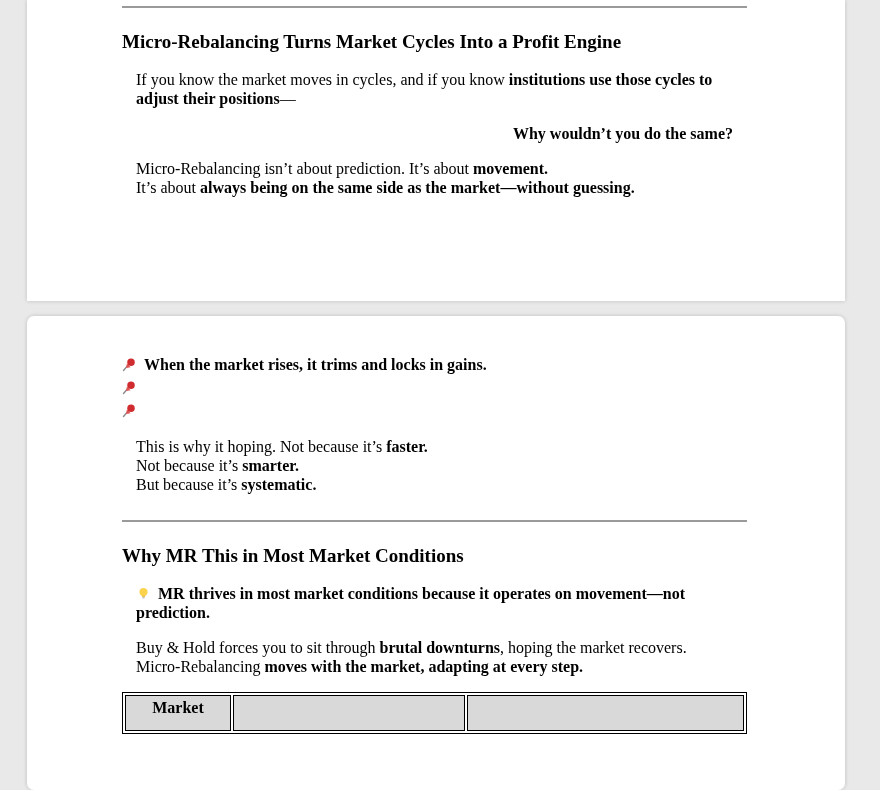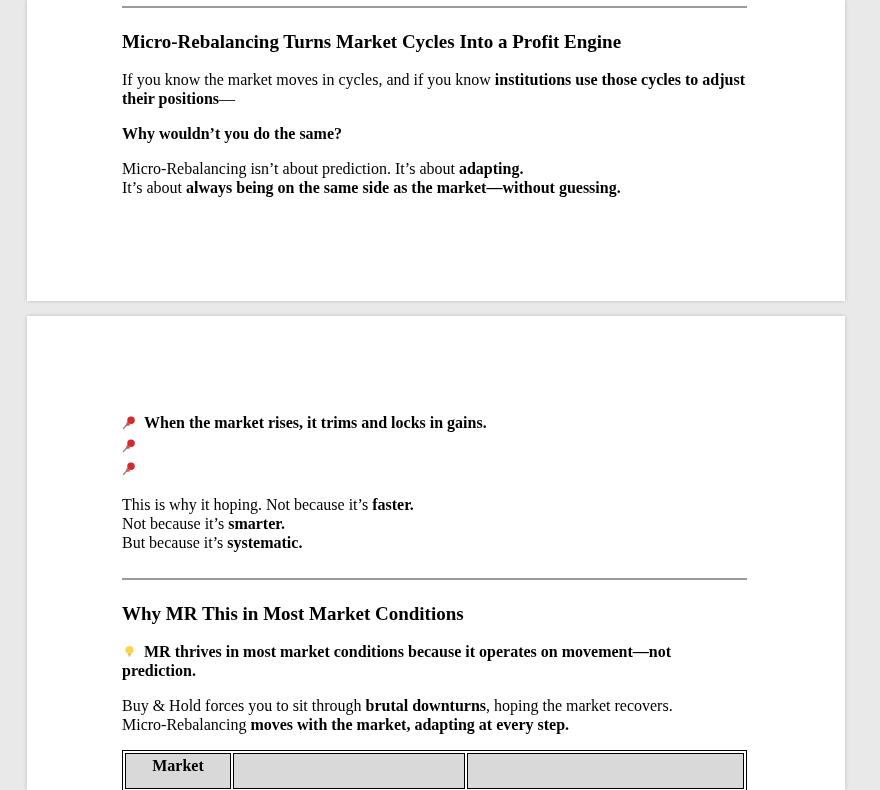--- a/index.html
+++ b/index.html
@@ -29,47 +29,48 @@
     overflow: hidden;
   }
   .page-1 {
     top: 0;
     height: 301px;
     padding: 0 98px 0 95px;
   }
   .page-2 {
     top: 316px;
     height: 474px;
-    padding: 97px 98px 0 95px;
+    padding: 39px 98px 0 95px;
+    border-radius: 7px;
   }
   hr.rule {
     border: none;
     border-top: 2px solid #9a9a9a;
     margin: 6px 0 0 0;
   }
   hr.rule-mid {
     margin: 26px 0 0 0;
   }
   h3.doc-heading {
     font-size: 19px;
     line-height: 1.2;
     font-weight: bold;
     margin: 23px 0 16px 0;
   }
   p.doc-para {
     font-size: 16px;
     line-height: 19px;
-    margin: 16px 0;
+    margin: 16px 14px;
   }
   p.bullet {
     font-size: 16px;
     line-height: 20px;
     margin: 0 0 3px 0;
   }
-  .bold { font-weight: bold; }
+  .bold { font-weight: bold; text-align: right; }
   .icon {
     display: inline-block;
     vertical-align: -2px;
     margin-right: 7px;
   }
   table.doc-table {
     border-collapse: separate;
     border-spacing: 2px;
     border: 1px solid #000;
     background: #ffffff;
@@ -99,21 +100,21 @@
     <hr class="rule">
     <h3 class="doc-heading">Micro-Rebalancing Turns Market Cycles Into a Profit Engine</h3>
 
     <p class="doc-para">
       <span>If you know the market moves in cycles, and if you know </span><b>institutions use those cycles to adjust their positions</b><span>—</span>
     </p>
 
     <p class="doc-para bold">Why wouldn’t you do the same?</p>
 
     <p class="doc-para">
-      <span>Micro-Rebalancing isn’t about prediction. It’s about </span><b>adapting.</b><br>
+      <span>Micro-Rebalancing isn’t about prediction. It’s about </span><b>movement.</b><br>
       <span>It’s about </span><b>always being on the same side as the market—without guessing.</b>
     </p>
   </section>
 
   <section class="page page-2">
 
     <p class="bullet">
       <svg class="icon" viewBox="0 0 20 20" width="15" height="15" aria-hidden="true">
         <path d="M2 18 L8 11" stroke="#8a8a8a" stroke-width="1.8" stroke-linecap="round" fill="none"></path>
         <path d="M6.5 8.5 L11.5 13.5 L5.5 14.5 Z" fill="#e05252"></path>

